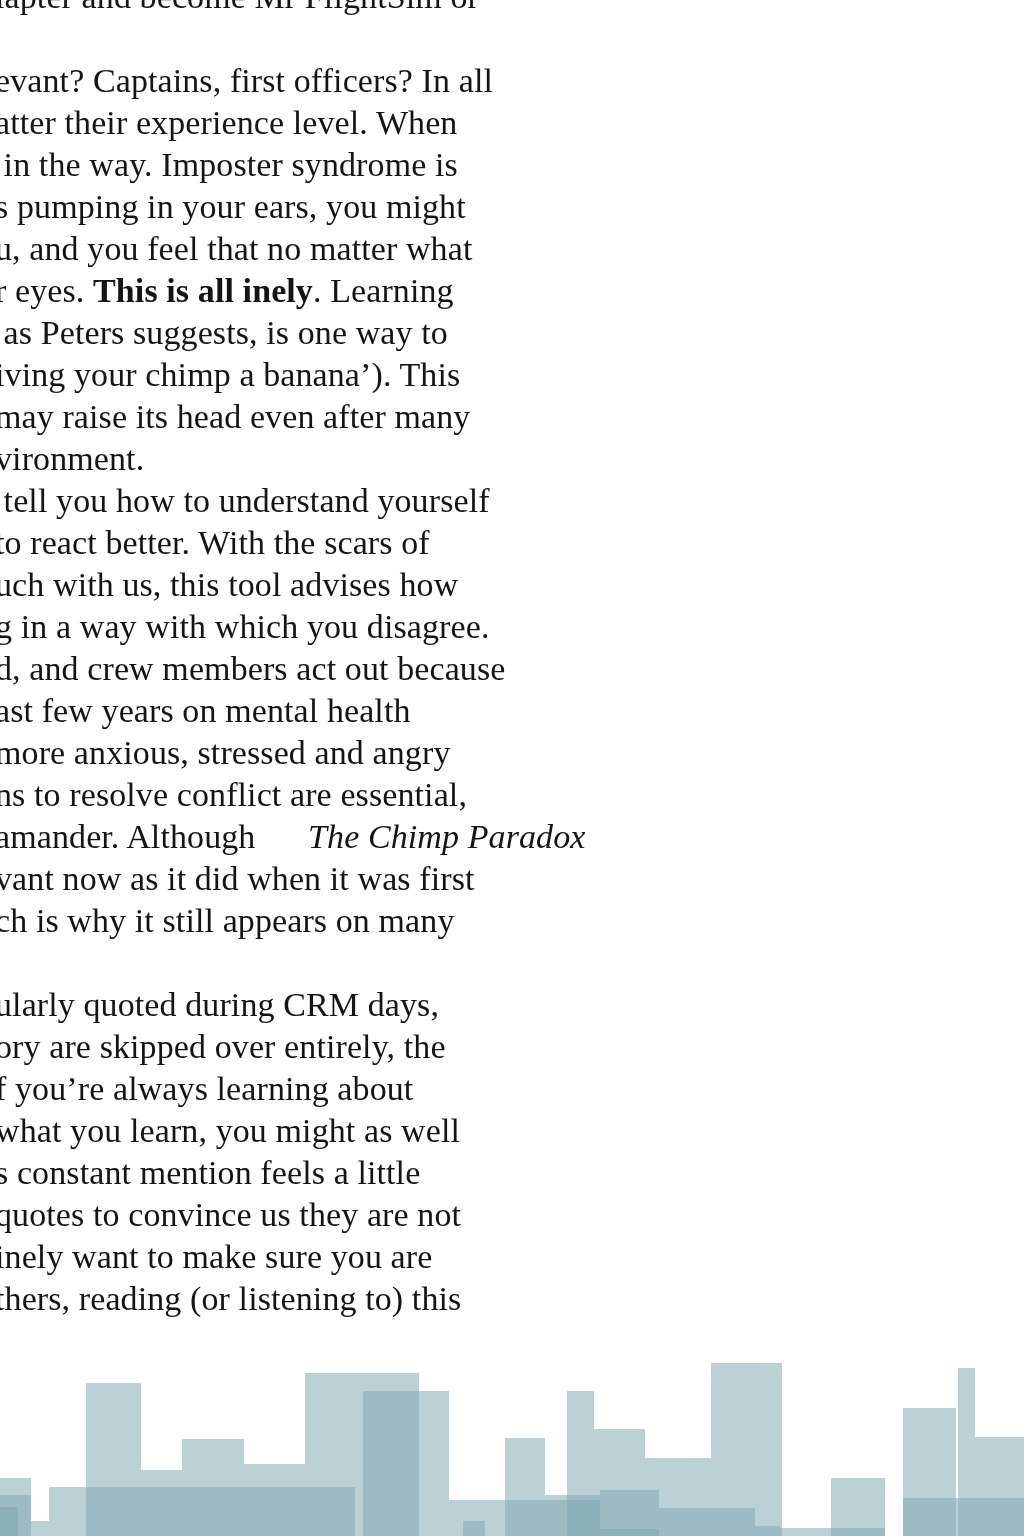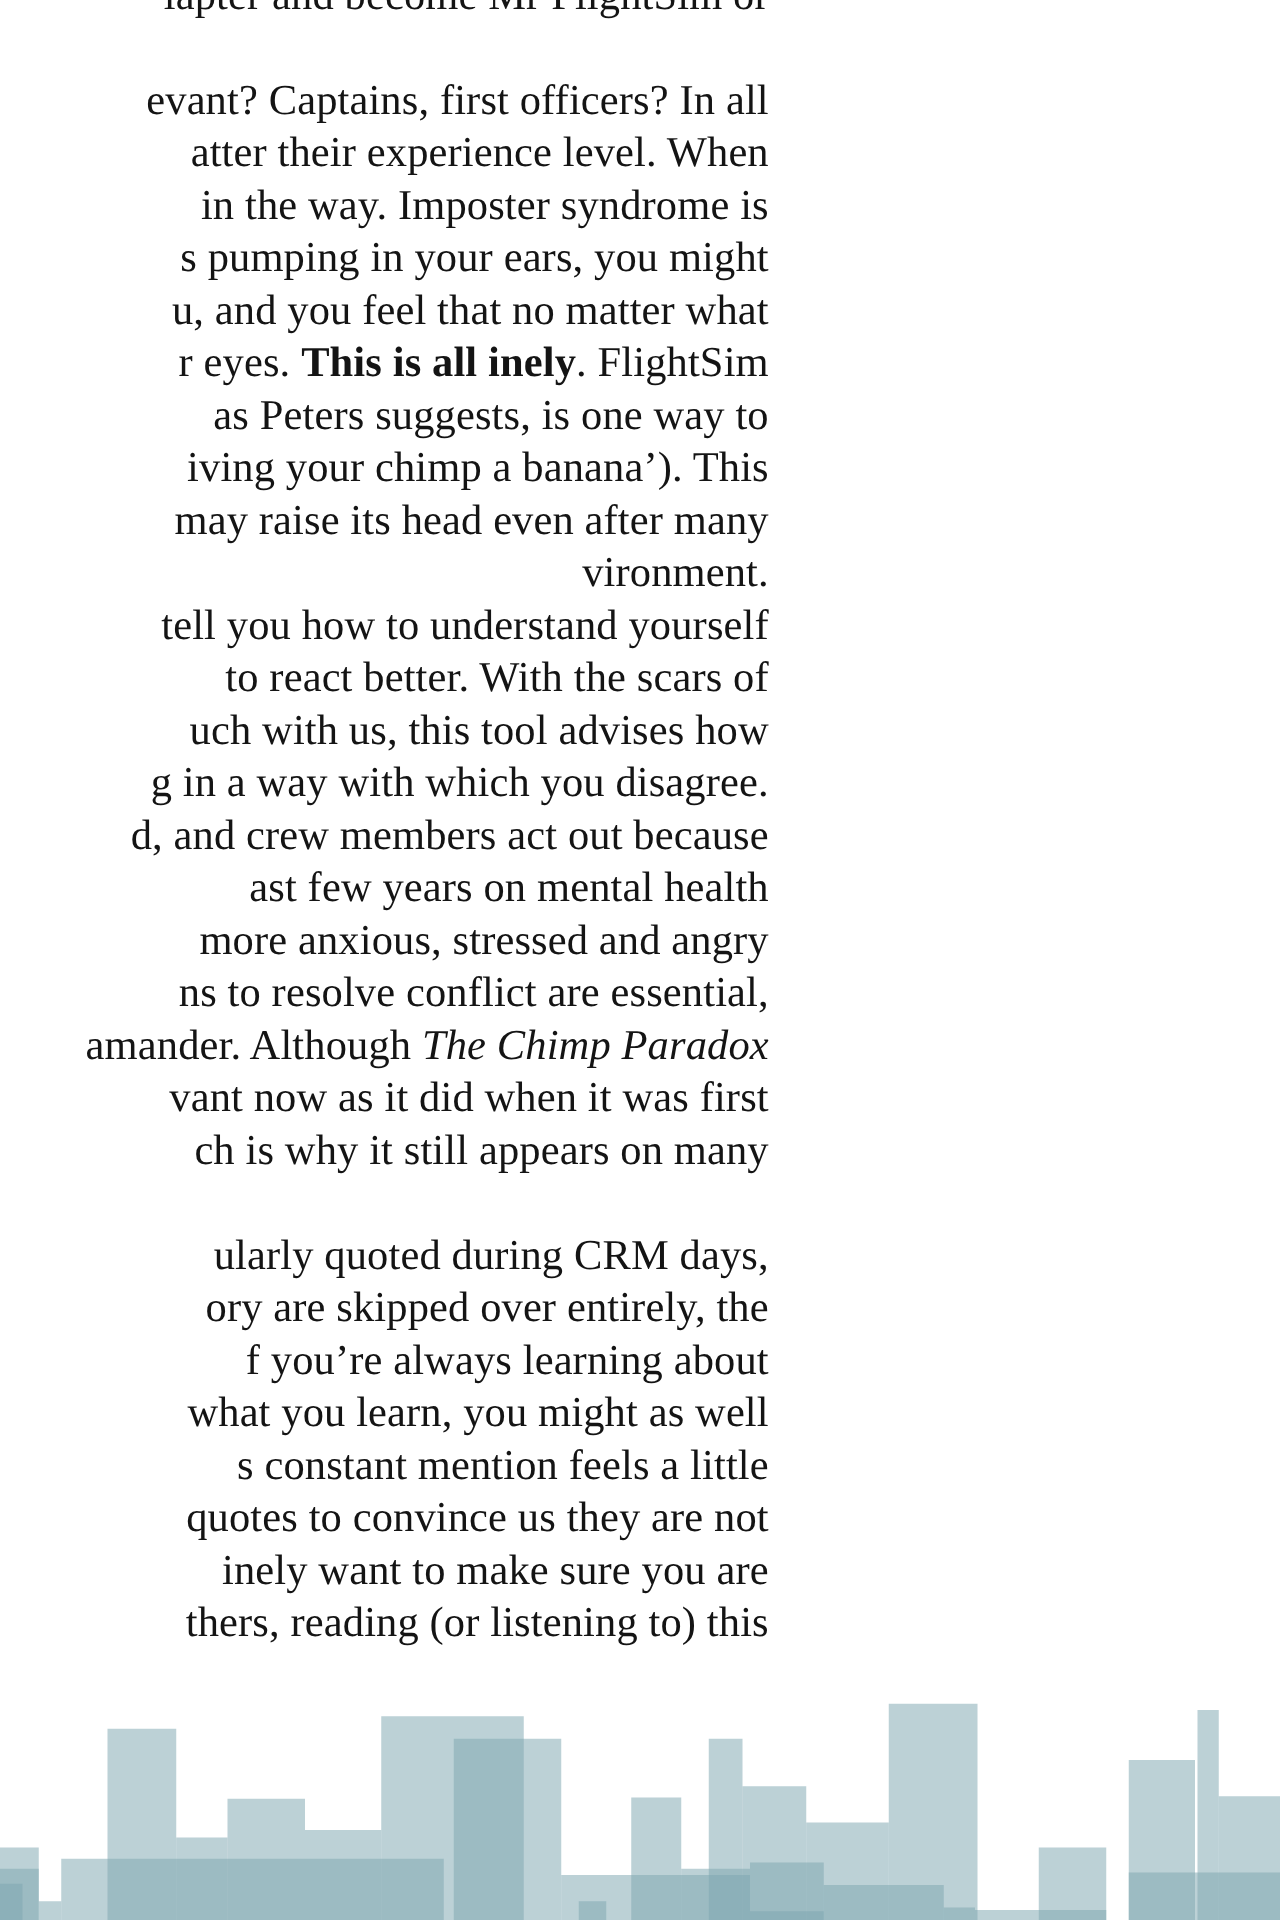--- a/index.html
+++ b/index.html
@@ -11,41 +11,40 @@
     width: 1024px;
     height: 1536px;
     position: relative;
     overflow: hidden;
     font-family: "Liberation Serif", "DejaVu Serif", serif;
   }
   .page {
     position: absolute;
     inset: 0;
     background: #ffffff;
-    text-align: right;
   }
   .article {
     position: absolute;
     top: -24px;
     left: -5px;
     width: 620px;
     color: #141414;
     font-size: 34px;
     line-height: 42px;
     letter-spacing: 0.1px;
   }
   .para {
     margin: 0 0 42px 0;
   }
   .tline {
     white-space: pre;
     height: 42px;
   }
   .seg-b { font-weight: bold; }
-  .seg-i { font-style: italic; }
+  .seg-i { font-style: italic; margin-left: 44px; }
   .skyline {
     position: absolute;
     left: 0;
     bottom: 0;
     width: 1024px;
     height: 186px;
   }
   .bldg {
     position: absolute;
   }
@@ -57,21 +56,21 @@
   <div class="article" id="article">
       <div class="para">
         <div class="tline"><span class="seg-r">lapter and become Mr FlightSim or</span></div>
       </div>
       <div class="para">
         <div class="tline"><span class="seg-r">evant? Captains, first officers? In all</span></div>
         <div class="tline"><span class="seg-r">atter their experience level. When</span></div>
         <div class="tline"><span class="seg-r"> in the way. Imposter syndrome is</span></div>
         <div class="tline"><span class="seg-r">s pumping in your ears, you might</span></div>
         <div class="tline"><span class="seg-r">u, and you feel that no matter what</span></div>
-        <div class="tline"><span class="seg-r">r eyes. </span><span class="seg-b">This is all inely</span><span class="seg-r">. FlightSim</span></div>
+        <div class="tline"><span class="seg-r">r eyes. </span><span class="seg-b">This is all inely</span><span class="seg-r">. Learning</span></div>
         <div class="tline"><span class="seg-r"> as Peters suggests, is one way to</span></div>
         <div class="tline"><span class="seg-r">iving your chimp a banana’). This</span></div>
         <div class="tline"><span class="seg-r">may raise its head even after many</span></div>
         <div class="tline"><span class="seg-r">vironment.</span></div>
         <div class="tline"><span class="seg-r"> tell you how to understand yourself</span></div>
         <div class="tline"><span class="seg-r">to react better. With the scars of</span></div>
         <div class="tline"><span class="seg-r">uch with us, this tool advises how</span></div>
         <div class="tline"><span class="seg-r">g in a way with which you disagree.</span></div>
         <div class="tline"><span class="seg-r">d, and crew members act out because</span></div>
         <div class="tline"><span class="seg-r">ast few years on mental health</span></div>

